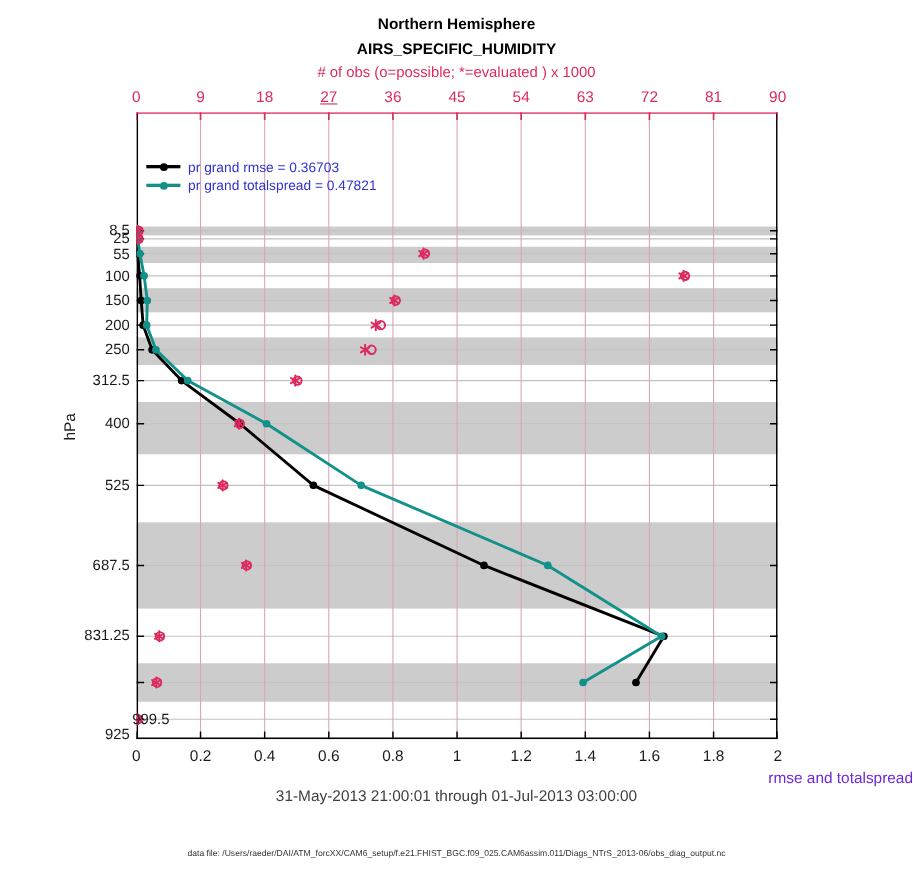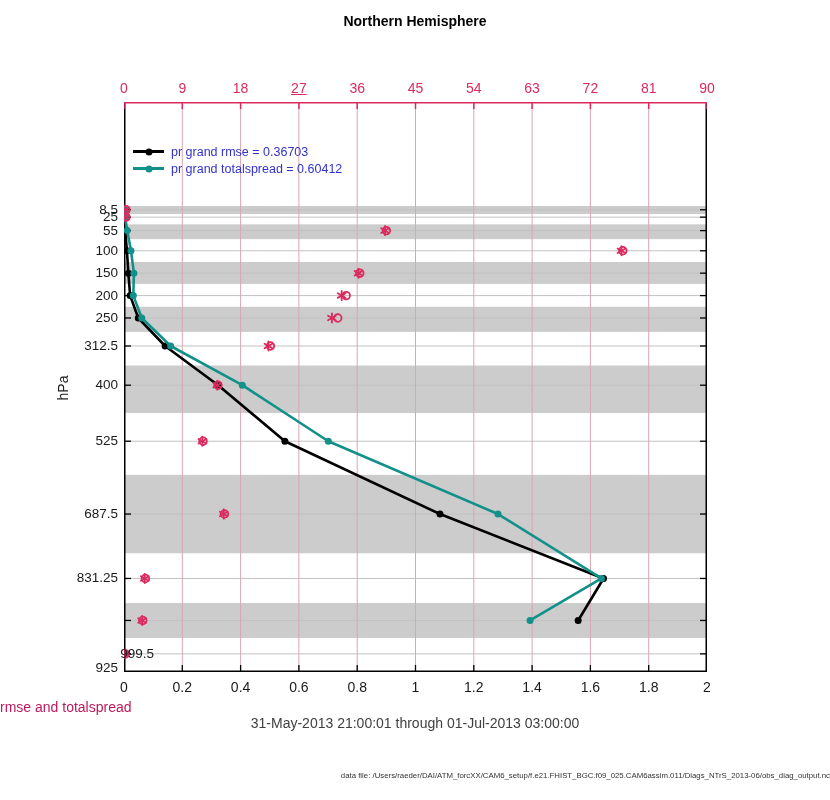--- a/index.html
+++ b/index.html
@@ -18,33 +18,35 @@
   .legend-swatch{position:relative;width:31px;height:2.6px;margin-right:7px;flex:none;}
   .legend-swatch .legend-dot{position:absolute;left:50%;top:50%;width:7px;height:7px;
                border-radius:50%;transform:translate(-50%,-50%);background:inherit;}
   .legend-label{font-size:12.5px;color:var(--legend-text);white-space:nowrap;}
   .ytick{position:absolute;width:118px;text-align:right;font-size:13.5px;
          line-height:14px;color:#1a1a1a;}
   .xtick{position:absolute;width:60px;text-align:center;font-size:14px;color:#1a1a1a;}
   .ttick{position:absolute;width:60px;text-align:center;font-size:14px;color:var(--crimson);}
   .y-axis-title{position:absolute;left:42px;top:381px;width:40px;height:14px;
          font-size:14px;color:#1a1a1a;text-align:center;transform:rotate(-90deg);}
-  .x-axis-title{position:absolute;top:699px;left:0;width:830px;text-align:left;
-         font-size:14px;color:#be185d;}
+  .x-axis-title{position:absolute;top:699px;left:0;width:830px;text-align:right;
+         font-size:14px;color:#6d28d9;}
   .timespan{position:absolute;top:715px;left:0;width:830px;text-align:center;
          font-size:14px;color:#404040;}
-  .datafile{position:absolute;top:771px;left:0;width:830px;text-align:right;
+  .datafile{position:absolute;top:771px;left:0;width:830px;text-align:center;
          font-size:7.8px;color:#333;}
 </style>
 </head>
 <body>
 
 <div class="figure">
 
   <div class="title-line1">Northern Hemisphere</div>
+  <div class="title-line2">AIRS_SPECIFIC_HUMIDITY</div>
+  <div class="obs-axis-label"># of obs (o=possible; *=evaluated ) x 1000</div>
 
   <div class="y-axis-title">hPa</div>
 
   <div class="plot" id="plot">
     <svg id="chartSvg" width="583" height="570" viewBox="0 0 583 570">
         <rect x="0" y="103.96226415094338" width="583" height="8.06603773584908" fill="#cccccc"></rect>
         <rect x="0" y="122.33490566037736" width="583" height="14.787735849056617" fill="#cccccc"></rect>
         <rect x="0" y="159.97641509433964" width="583" height="21.957547169811278" fill="#cccccc"></rect>
         <rect x="0" y="204.78773584905662" width="583" height="25.094339622641485" fill="#cccccc"></rect>
         <rect x="0" y="263.49056603773585" width="583" height="47.50000000000006" fill="#cccccc"></rect>
@@ -216,21 +218,21 @@
       <div class="legend-row">
         <span class="legend-swatch" style="background: rgb(0, 0, 0);">
             <span class="legend-dot"></span>
           </span>
         <span class="legend-label">pr grand rmse = 0.36703</span>
       </div>
       <div class="legend-row">
         <span class="legend-swatch" style="background: rgb(17, 145, 138);">
             <span class="legend-dot"></span>
           </span>
-        <span class="legend-label">pr grand totalspread = 0.60412</span>
+        <span class="legend-label">pr grand totalspread = 0.47821</span>
       </div>
     </div>
   </div>
 
   <div id="tickLabels">
       <div class="ytick" style="left: 0px; top: 202.771px;">8.5</div>
       <div class="ytick" style="left: 0px; top: 210.165px;">25</div>
       <div class="ytick" style="left: 0px; top: 223.608px;">55</div>
       <div class="ytick" style="left: 0px; top: 243.774px;">100</div>
       <div class="ytick" style="left: 0px; top: 266.179px; text-align: right;">150</div>

